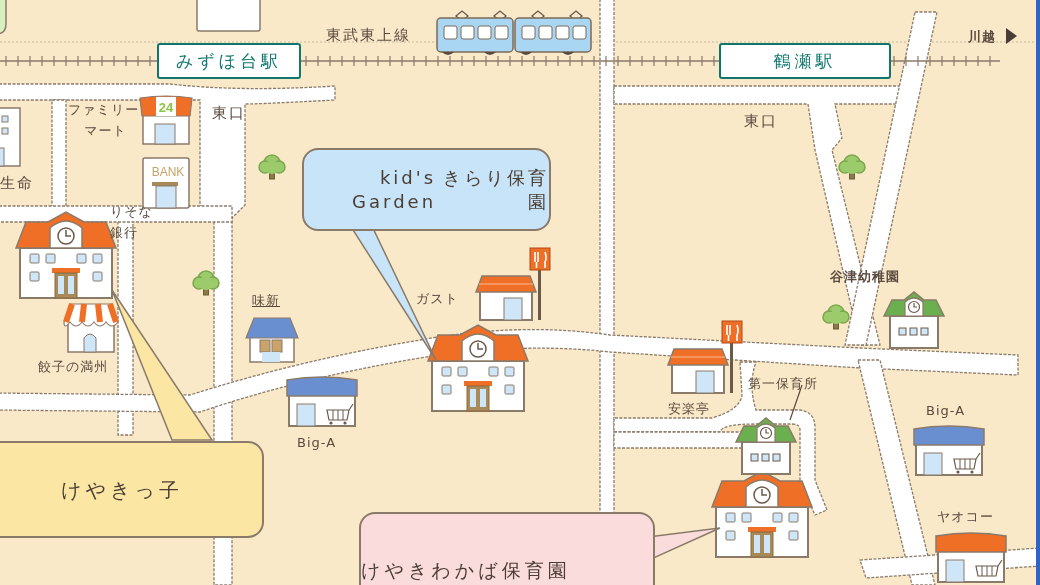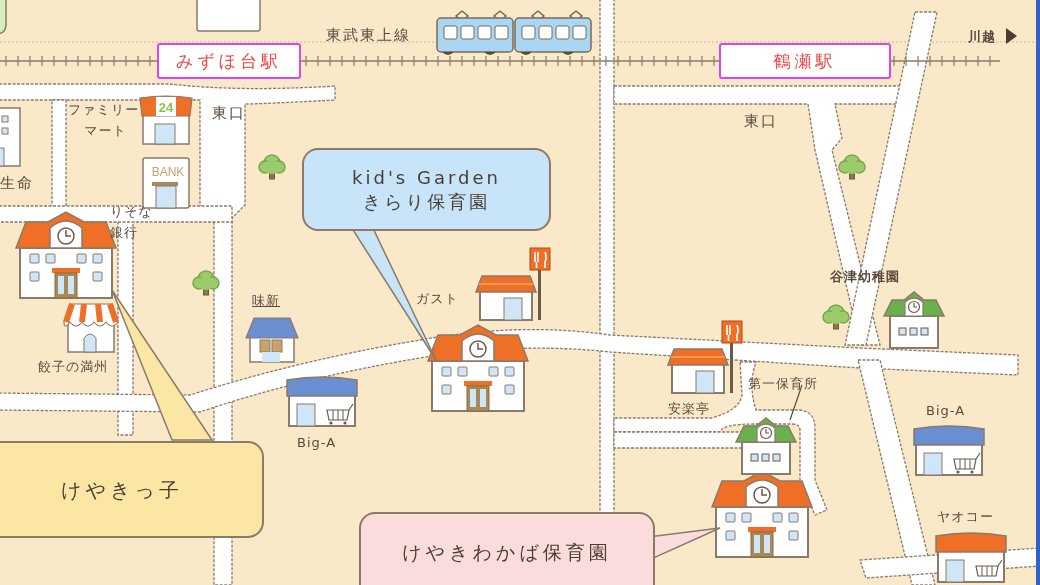--- a/index.html
+++ b/index.html
@@ -2,22 +2,22 @@
 <html><head>
 <meta charset="utf-8">
 <style>
   html, body { margin:0; padding:0; }
   body { width:1040px; height:585px; overflow:hidden; background:#f9e9c8; font-family:"DejaVu Sans", sans-serif; }
   #map { position:relative; width:1040px; height:585px; overflow:hidden; background:#f9e9c8; }
   #map svg.base { position:absolute; left:0; top:0; }
   .lbl { position:absolute; color:#5a4a3e; font-family:"DejaVu Sans", sans-serif; white-space:nowrap; line-height:1; }
   .lbl.sm { font-size:13px; letter-spacing:1px; }
   .lbl.md { font-size:15px; letter-spacing:2px; }
-  .station { position:absolute; background:#fff; border:2px solid #d946ef; border-radius:3px; display:flex; align-items:center; justify-content:center; font-size:17px; color:#ef4444; letter-spacing:4px; box-sizing:border-box; }
-  .bubble { position:absolute; border:2px solid #8a7a6a; border-radius:16px; box-sizing:border-box; display:flex; flex-direction:column; align-items:center; justify-content:center; color:#4a3e34; text-align:center; }
+  .station { position:absolute; background:#fff; border:2px solid #0f766e; border-radius:3px; display:flex; align-items:center; justify-content:center; font-size:17px; color:#0f766e; letter-spacing:4px; box-sizing:border-box; }
+  .bubble { position:absolute; border:2px solid #8a7a6a; border-radius:16px; box-sizing:border-box; display:flex; flex-direction:row; align-items:center; justify-content:center; color:#4a3e34; text-align:right; }
   .bubble .line { display:block; line-height:1.3; }
   .bubble.blue { background:#c8e4f8; font-size:18px; letter-spacing:3px; }
   .bubble.yellow { background:#fbe6a4; font-size:20px; letter-spacing:4px; }
   .bubble.pink { background:#fbdcdc; font-size:19px; letter-spacing:4px; }
   .arrow { position:absolute; }
   .edge { position:absolute; right:0; top:0; width:4px; height:585px; background:#2f63c8; }
   .pin { position:absolute; }
 </style>
 </head>
 <body>

